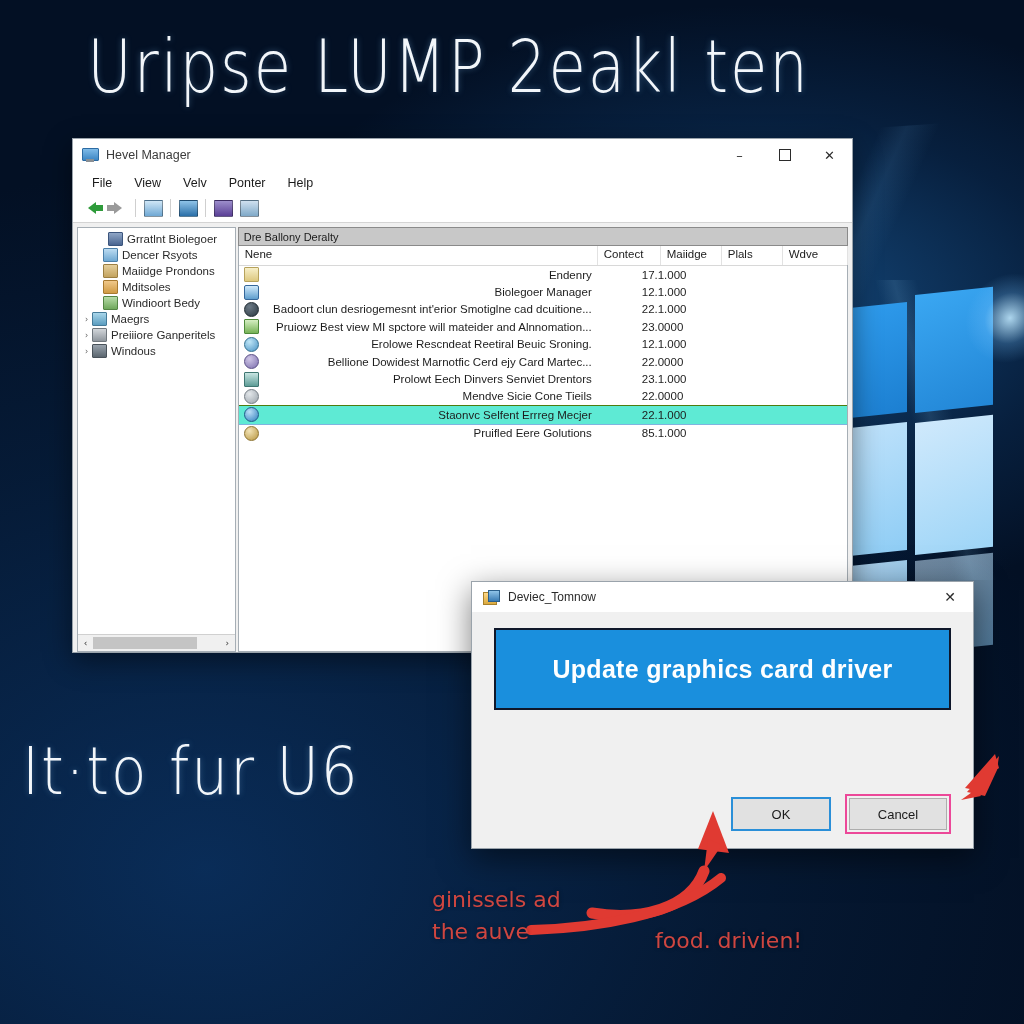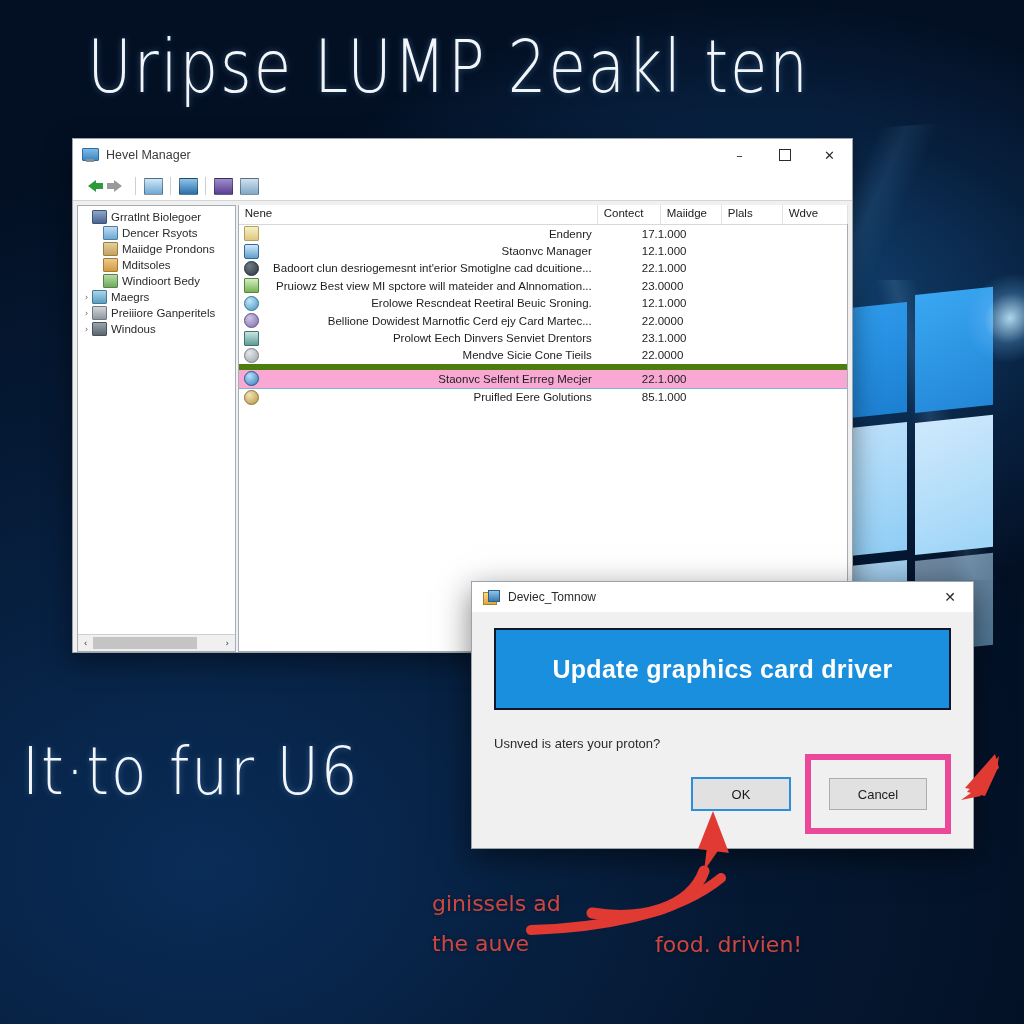--- a/index.html
+++ b/index.html
@@ -54,21 +54,21 @@
     white-space:nowrap;pointer-events:none;
   }
   #title-scribble{left:80px;top:36px;font-size:62px;line-height:1;
     transform:scaleY(1.18) scaleX(.98);}
   #bottom-scribble{left:22px;top:742px;font-size:58px;line-height:1;
     transform:scaleY(1.15);}
 
   .red-note{
     position:absolute;color:#cf4640;
     font-family:"DejaVu Sans",sans-serif;
-    font-size:22px;line-height:40px;white-space:pre;
+    font-size:22px;line-height:32px;white-space:pre;
     text-shadow:0 0 4px rgba(0,0,0,.35);pointer-events:none;
   }
   #note-left{left:432px;top:884px;}
   #note-right{left:655px;top:925px;}
 
   
   #devmgr{
     position:absolute;left:72px;top:138px;width:779px;height:513px;
     background:#f0f0f0;border:1px solid #9aa3ab;
     box-shadow:0 8px 26px rgba(0,0,0,.45);
@@ -141,21 +141,21 @@
       white-space:nowrap;overflow:hidden;}
   .ch.c0{flex:0 0 346px;}
   .ch.c1{flex:0 0 50px;}
   .ch.c2{flex:0 0 48px;}
   .ch.c3{flex:0 0 48px;}
   .ch.c4{flex:0 0 52px;}
   .ch.c5{flex:1 1 auto;border-right:none;}
 
   #rows{flex:1 1 auto;overflow:hidden;}
   .row{display:flex;align-items:center;height:17.4px;font-size:11.5px;color:#1d1d1d;white-space:nowrap;}
-  .row.sel{background:#f9a8d4;border-top:6px solid #4d7c0f;border-bottom:1px solid #7fb4e0;}
+  .row.sel{background:#5eead4;border-top:1px solid #4d7c0f;border-bottom:1px solid #7fb4e0;}
   .r-icon{width:13px;height:13px;margin:0 5px 0 5px;flex:0 0 auto;border-radius:50%;}
   .ri-doc{border-radius:1px;background:linear-gradient(180deg,#f7efc8 0%,#ddc87f 100%);border:1px solid #b6a25c;}
   .ri-mon{border-radius:2px;background:linear-gradient(180deg,#cfe9fb 0%,#5f9ece 100%);border:1px solid #35679a;}
   .ri-dark{background:radial-gradient(circle at 35% 30%,#6d7b87 0%,#2c3942 100%);border:1px solid #1f2a31;}
   .ri-green{border-radius:1px;background:linear-gradient(180deg,#d5eec2 0%,#76b256 100%);border:1px solid #4e8a3a;}
   .ri-cy{background:radial-gradient(circle at 35% 30%,#bfe6f7 0%,#4a93c4 100%);border:1px solid #32708f;}
   .ri-pur{background:radial-gradient(circle at 35% 30%,#cfc6e6 0%,#7d6fae 100%);border:1px solid #5b4f86;}
   .ri-teal{border-radius:1px;background:linear-gradient(180deg,#c8e5e2 0%,#5d9c96 100%);border:1px solid #3f7671;}
   .ri-silv{background:radial-gradient(circle at 35% 30%,#e3e7ea 0%,#9aa3ab 100%);border:1px solid #757d84;}
   .ri-bl{background:radial-gradient(circle at 35% 30%,#bcdff7 0%,#2f7fbe 100%);border:1px solid #215a88;}
@@ -183,21 +183,21 @@
     font-family:"DejaVu Sans",sans-serif;}
   #dlg-body{flex:1 1 auto;padding:16px 22px 0 22px;position:relative;}
   #dlg-banner{height:78px;background:#1a8fdd;border:2px solid #0f172a;
     display:flex;align-items:center;justify-content:center;}
   #dlg-banner-text{color:#ffffff;font-size:25px;font-weight:bold;letter-spacing:.3px;}
   #dlg-msg{margin-top:26px;font-size:13px;color:#2b2b2b;}
   #dlg-buttons{position:absolute;right:22px;bottom:14px;display:flex;gap:14px;align-items:center;}
   .dlgbtn{width:96px;height:30px;background:#e1e1e1;border:1px solid #adadad;
     display:flex;align-items:center;justify-content:center;font-size:13px;color:#1b1b1b;}
   #btn-ok{border:2px solid #2a8fd8;}
-  #cancel-wrap{border:6px solid #ec4899;padding:18px;}
+  #cancel-wrap{border:2px solid #ec4899;padding:2px;}
 
   
   .arrow-svg{position:absolute;pointer-events:none;}
 </style>
 </head>
 <body>
 
 <div id="desktop">
   <div id="ray1"></div>
   <div id="ray2"></div>
@@ -224,20 +224,27 @@
     <span id="app-title">Hevel Manager</span>
     <div id="wincontrols">
       <div class="wc">–</div>
       <div class="wc">
         <span style="display:inline-block;width:10px;height:10px;border:1px solid #2b2b2b;"></span>
       </div>
       <div class="wc close">✕</div>
     </div>
   </div>
 
+  <div id="menubar">
+    <div class="menu-item">File</div>
+    <div class="menu-item">View</div>
+    <div class="menu-item">Velv</div>
+    <div class="menu-item">Ponter</div>
+    <div class="menu-item">Help</div>
+  </div>
 
   <div id="toolbar">
     <div class="tb">
         <span class="arrow-l"></span>
       </div>
     <div class="tb">
         <span class="arrow-r"></span>
       </div>
     <div class="tb-sep"></div>
     <div class="tb">
@@ -253,21 +260,21 @@
       </div>
     <div class="tb">
         <span class="tbicon tbi-4"></span>
       </div>
   </div>
 
   <div id="body-area">
 
     <div id="treepane">
       <div id="treelist">
-          <div class="tnode" style="padding-left: 3px; text-align: right;">
+          <div class="tnode" style="padding-left: 19px; text-align: right;">
             <span class="tw"></span>
             <span class="ticon ic-root"></span>
             <span>Grratlnt Biolegoer</span>
           </div>
           <div class="tnode" style="padding-left: 14px;">
             <span class="tw"></span>
             <span class="ticon ic-blue"></span>
             <span>Dencer Rsyots</span>
           </div>
           <div class="tnode" style="padding-left: 14px;">
@@ -304,39 +311,40 @@
       <div class="hscroll">
         <div class="hs-btn">‹</div>
         <div class="hs-track">
           <div class="hs-thumb"></div>
         </div>
         <div class="hs-btn">›</div>
       </div>
     </div>
 
     <div id="listpane">
+      <div id="listbanner">Dre Ballony Deralty</div>
       <div id="listbody">
         <div id="colhead">
           <div class="ch c0">Nene</div>
           <div class="ch c1">Contect</div>
           <div class="ch c2">Maiidge</div>
           <div class="ch c3">Plals</div>
           <div class="ch c4">Wdve</div>
           <div class="ch c5"></div>
         </div>
         <div id="rows">
             <div class="row">
               <span class="r-icon ri-doc"></span>
               <span class="r-name">Endenry</span>
               <span class="r-ctx"></span>
               <span class="r-num">17.1.000</span>
             </div>
             <div class="row">
               <span class="r-icon ri-mon"></span>
-              <span class="r-name">Staonvc Manager</span>
+              <span class="r-name">Biolegoer Manager</span>
               <span class="r-ctx"></span>
               <span class="r-num">12.1.000</span>
             </div>
             <div class="row">
               <span class="r-icon ri-dark"></span>
               <span class="r-name">Badoort clun desriogemesnt int'erior Smotiglne cad dcuitione...</span>
               <span class="r-ctx"></span>
               <span class="r-num">22.1.000</span>
             </div>
             <div class="row">
@@ -394,21 +402,20 @@
       <div class="a"></div>
         <div class="b"></div>
     </div>
     <span id="dlg-title-text">Deviec_Tomnow</span>
     <div id="dlg-close">✕</div>
   </div>
   <div id="dlg-body">
     <div id="dlg-banner">
       <span id="dlg-banner-text">Update graphics card driver</span>
     </div>
-    <div id="dlg-msg">Usnved is aters your proton?</div>
     <div id="dlg-buttons">
       <div class="dlgbtn" id="btn-ok">OK</div>
       <div id="cancel-wrap">
         <div class="dlgbtn" id="btn-cancel">Cancel</div>
       </div>
     </div>
   </div>
 </div>
 
 <svg class="arrow-svg" style="left:945px;top:750px;width:60px;height:60px" viewBox="0 0 60 60">

